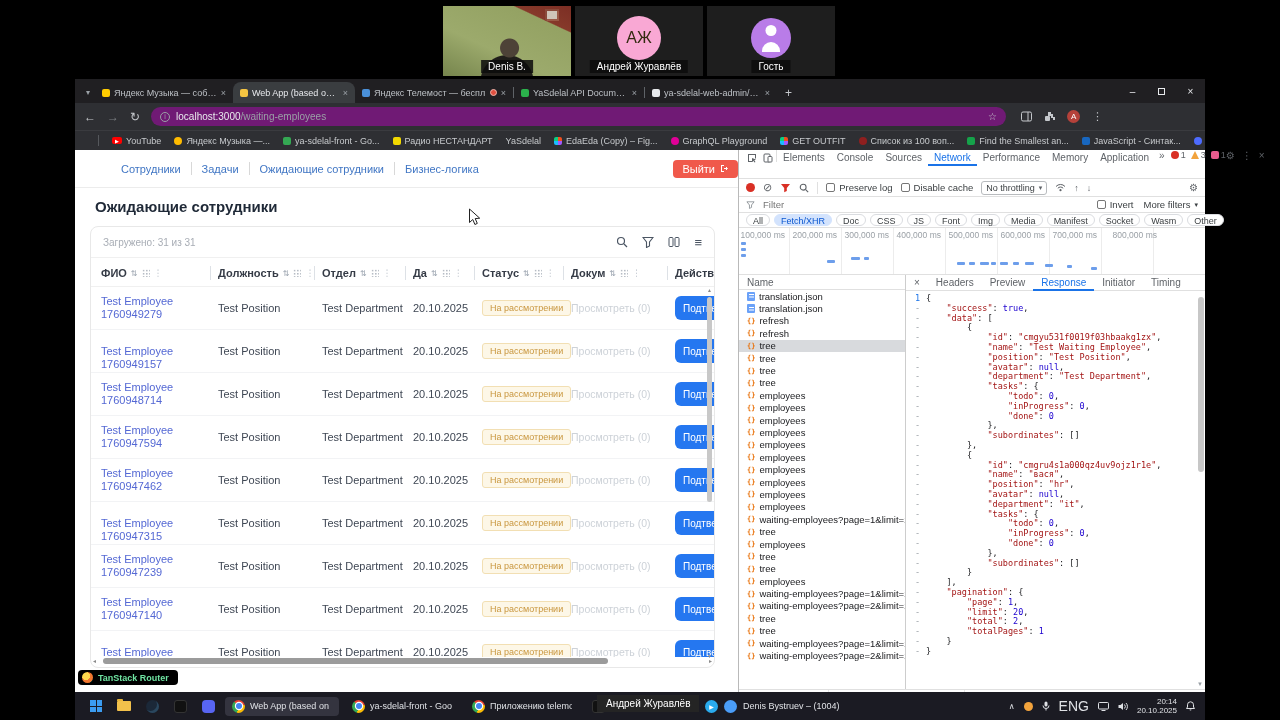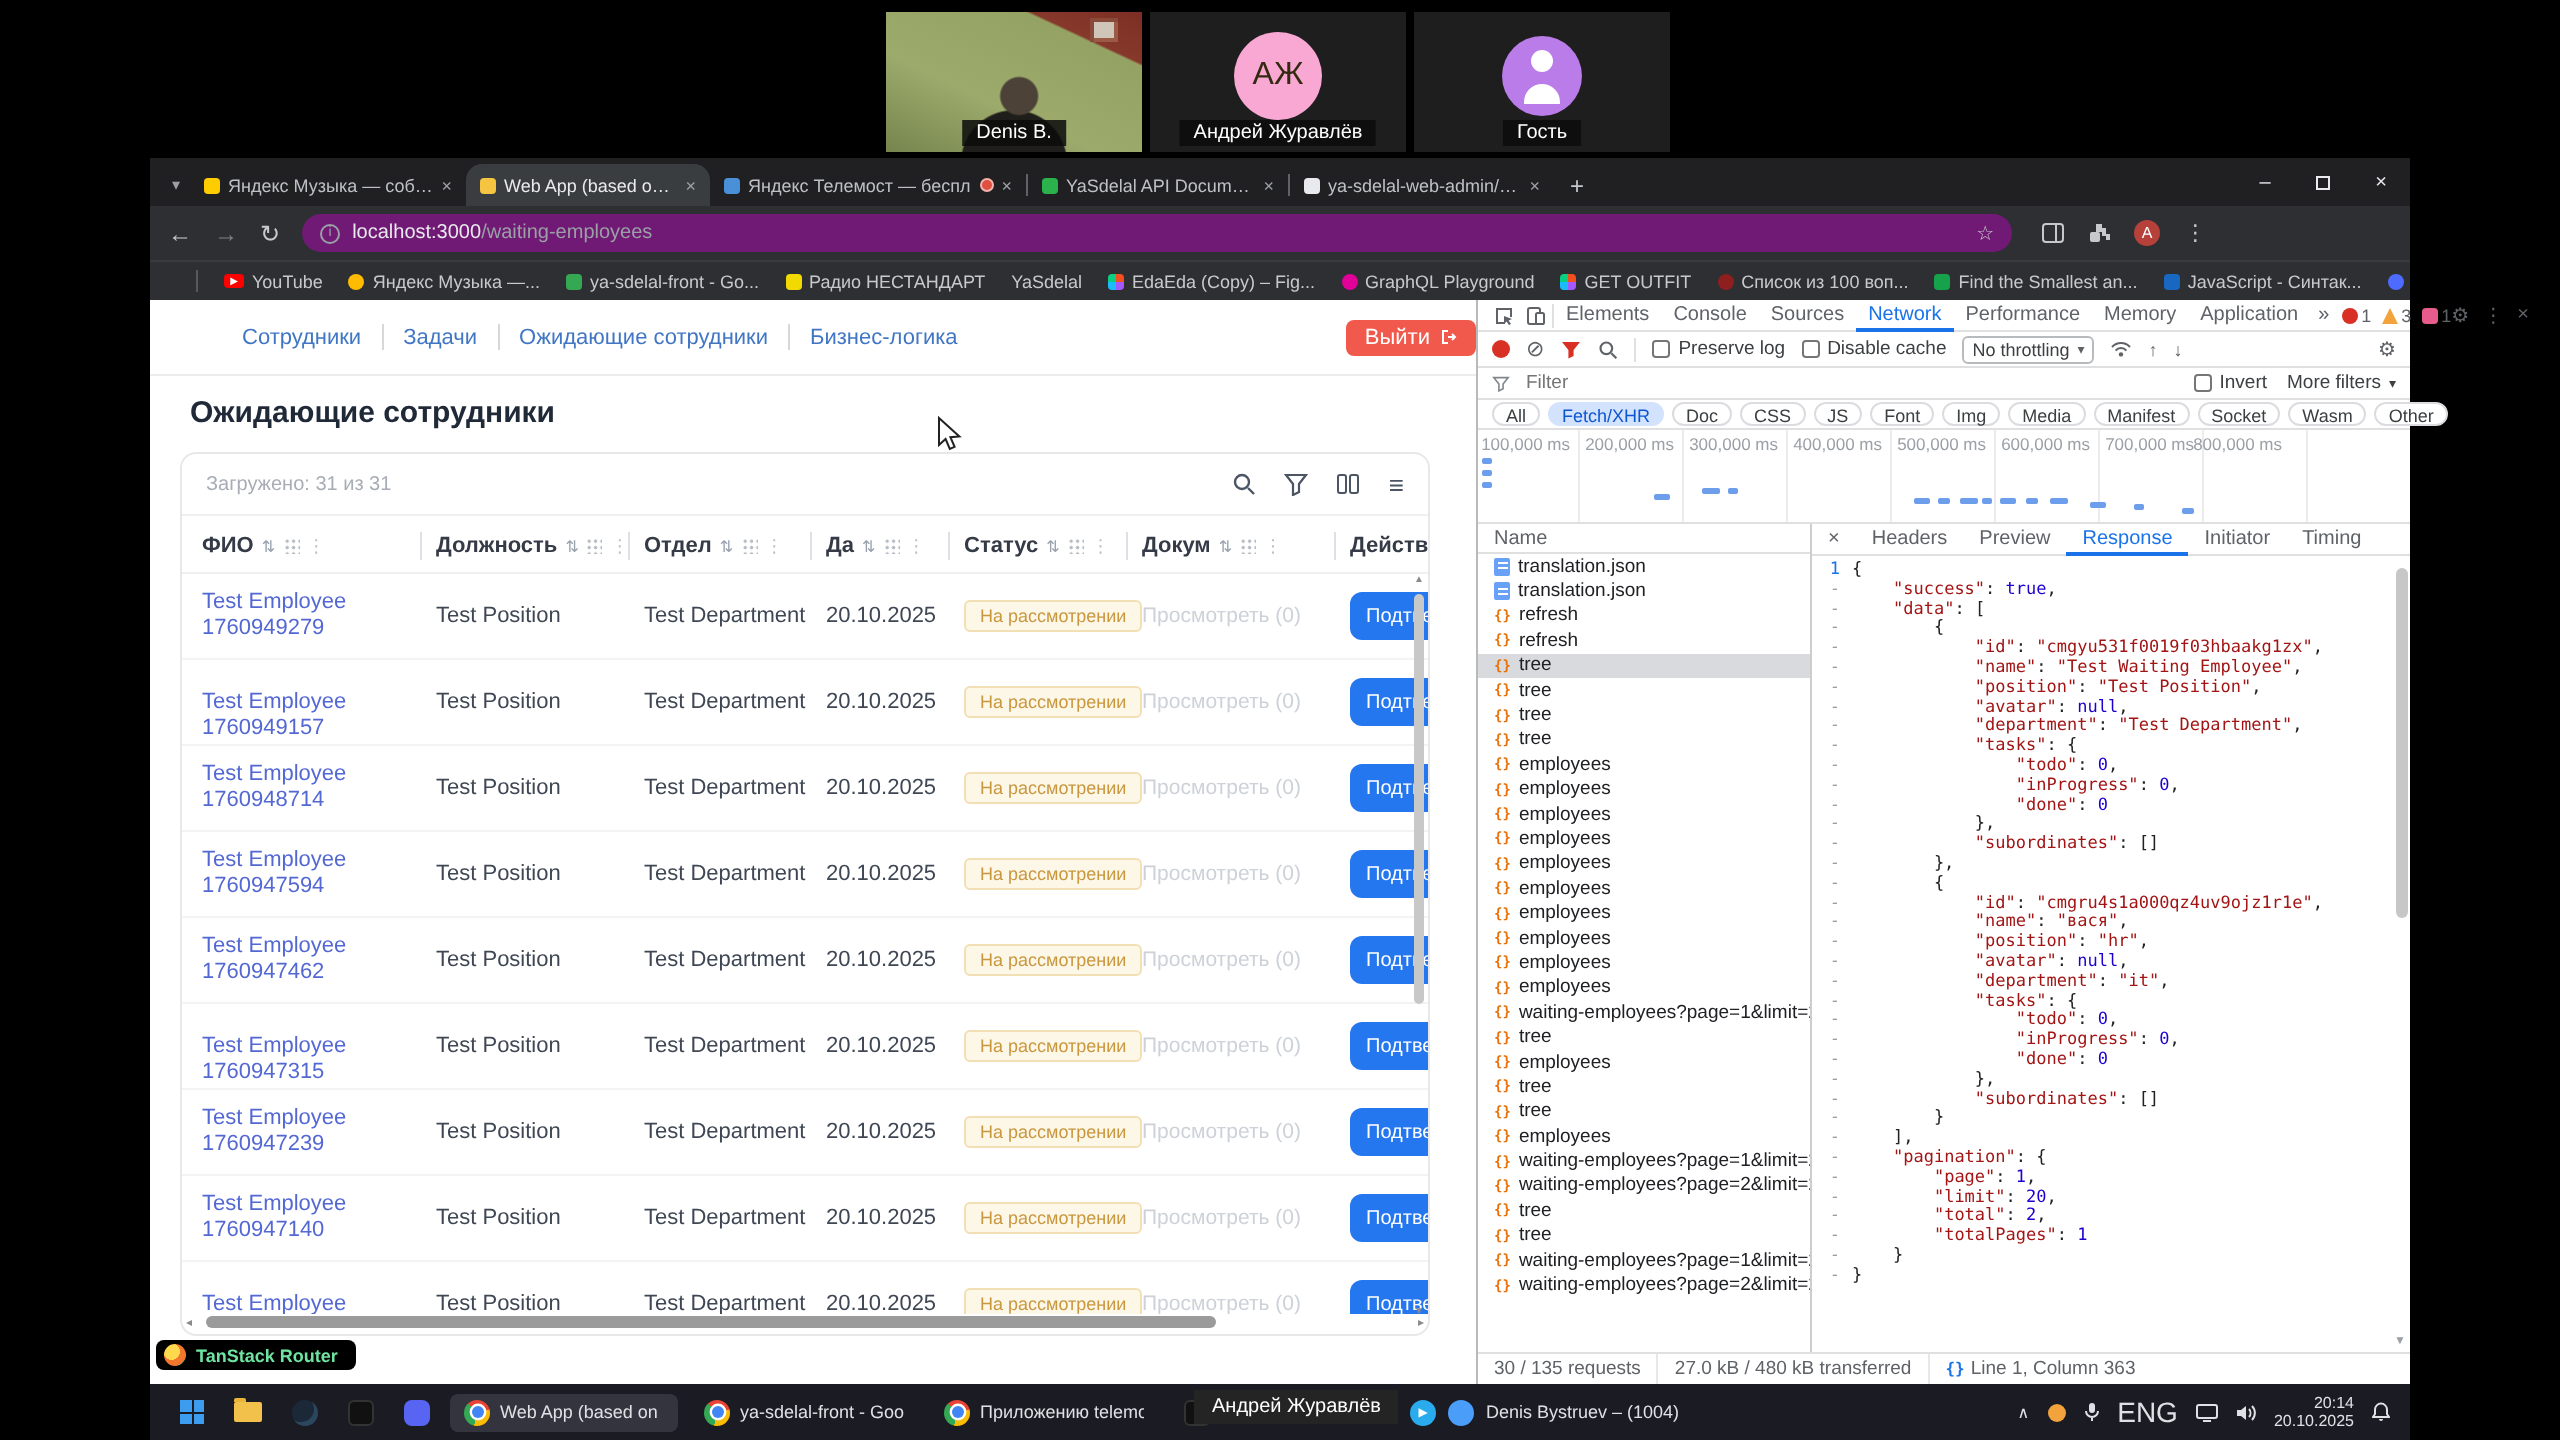--- a/index.html
+++ b/index.html
@@ -119,21 +119,21 @@
   .tanstack { position:absolute; left:3px; top:520px; background:#000; border-radius:4px; padding:2px 9px 2px 4px;
     display:flex; align-items:center; gap:5px; }
   .ts-logo { width:11px; height:11px; border-radius:50%;
     background:radial-gradient(circle at 35% 35%, #ffd94d 0 40%, #f2762e 41% 75%, #2a8c82 76%); }
   .ts-label { font-size:9px; color:#6fe3a1; font-weight:bold; }
 
   .cursor { position:absolute; left:393px; top:58px; z-index:4; }
 
   
   .devtools { position:relative; width:467px; background:#fff; border-left:1px solid #b9b9b9; font-family:"Liberation Sans", sans-serif; }
-  .dt-tabs { height:16px; border-bottom:1px solid #e0e0e0; display:flex; align-items:center; font-size:10px;
+  .dt-tabs { height:29px; border-bottom:1px solid #e0e0e0; display:flex; align-items:flex-start; font-size:10px;
     color:#5f6368; padding-left:5px; white-space:nowrap; }
   .dt-tab { padding:0 6px; height:16px; line-height:15px; }
   .dt-tab.active { color:#1a73e8; box-shadow:inset 0 -2px 0 #1a73e8; }
   .dt-ico { width:16px; text-align:center; flex:none; display:flex; align-items:center; justify-content:center; height:16px; }
   .dt-chev { padding:0 4px; color:#5f6368; }
   .dt-badges { display:flex; align-items:center; gap:5px; margin-left:2px; }
   .b-err, .b-iss { display:flex; align-items:center; gap:2px; font-size:9px; color:#5f6368; }
   .dot-err { width:8px; height:8px; border-radius:50%; background:#d93025; }
   .tri-warn { width:0; height:0; border-left:4.5px solid transparent; border-right:4.5px solid transparent; border-bottom:8px solid #f2a33c; }
   .sq-iss { width:8px; height:8px; border-radius:2px; background:#e75b8d; }
@@ -701,21 +701,21 @@
             <span class="tl-label" style="left: 94px;">300,000 ms</span>
             <div class="tl-grid" style="left: 206px;"></div>
             <span class="tl-label" style="left: 146px;">400,000 ms</span>
             <div class="tl-grid" style="left: 258px;"></div>
             <span class="tl-label" style="left: 198px;">500,000 ms</span>
             <div class="tl-grid" style="left: 310px;"></div>
             <span class="tl-label" style="left: 250px;">600,000 ms</span>
             <div class="tl-grid" style="left: 362px;"></div>
             <span class="tl-label" style="left: 302px;">700,000 ms</span>
             <div class="tl-grid" style="left: 414px;"></div>
-            <span class="tl-label" style="left: 346px;">800,000 ms</span>
+            <span class="tl-label" style="left: 362px;">800,000 ms</span>
             <div class="tl-mark" style="left: 2px; top: 14px; width: 5px;"></div>
             <div class="tl-mark" style="left: 2px; top: 20px; width: 5px;"></div>
             <div class="tl-mark" style="left: 2px; top: 26px; width: 5px;"></div>
             <div class="tl-mark" style="left: 88px; top: 32px; width: 8px;"></div>
             <div class="tl-mark" style="left: 112px; top: 29px; width: 9px;"></div>
             <div class="tl-mark" style="left: 125px; top: 29px; width: 5px;"></div>
             <div class="tl-mark" style="left: 218px; top: 34px; width: 8px;"></div>
             <div class="tl-mark" style="left: 230px; top: 34px; width: 6px;"></div>
             <div class="tl-mark" style="left: 241px; top: 34px; width: 9px;"></div>
             <div class="tl-mark" style="left: 252px; top: 34px; width: 5px;"></div>

